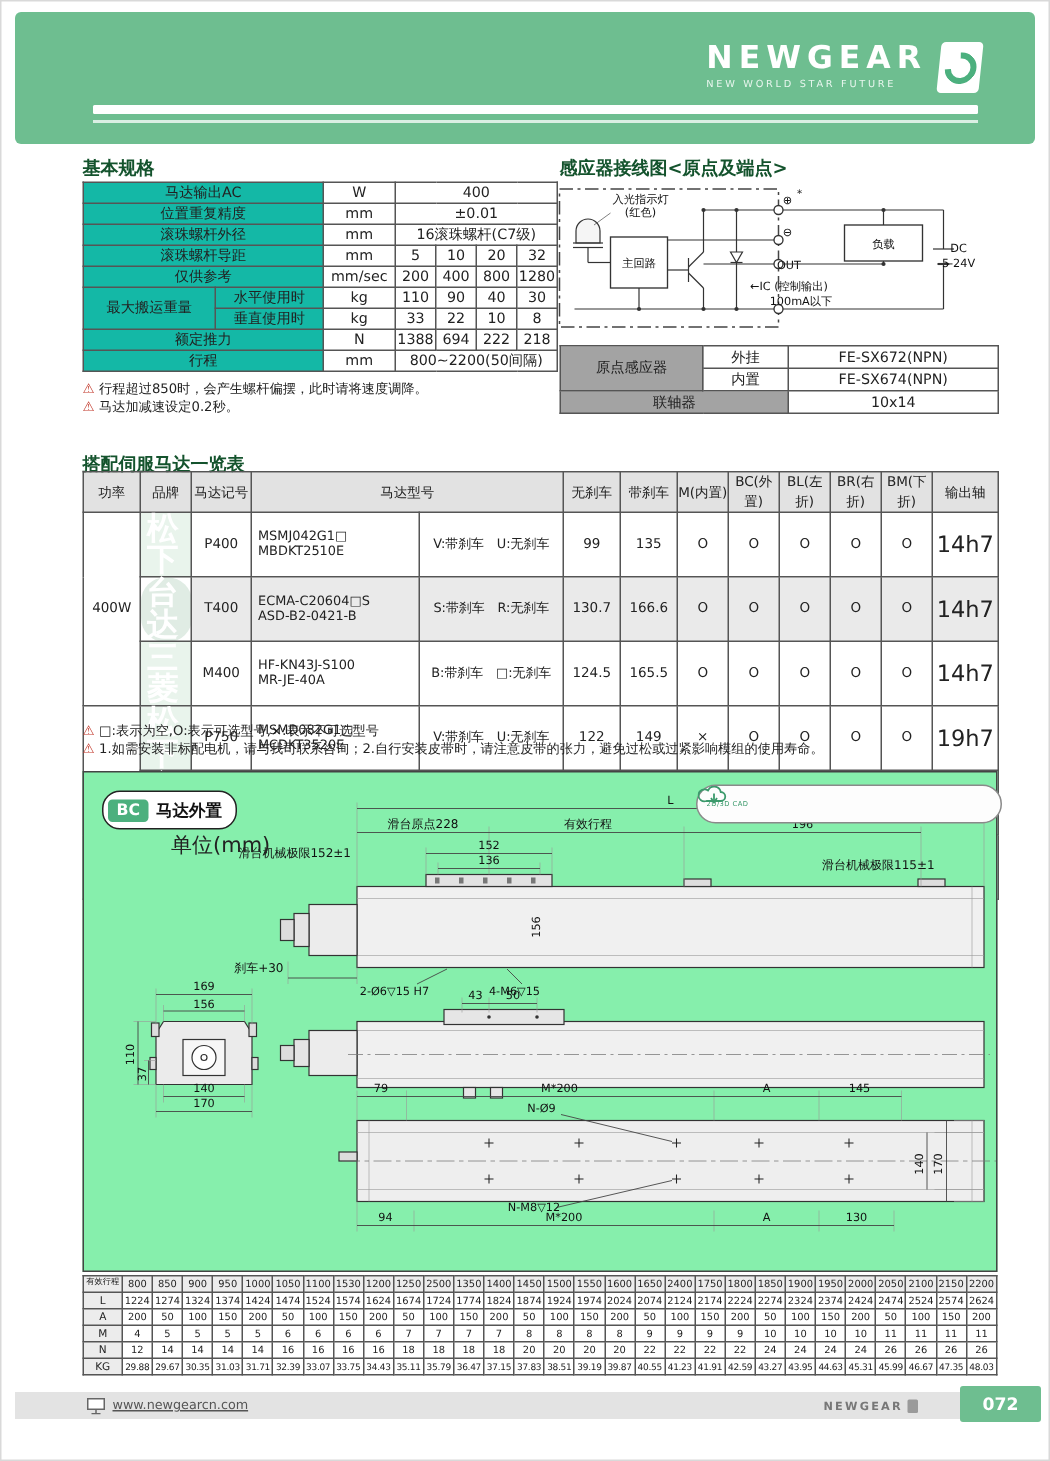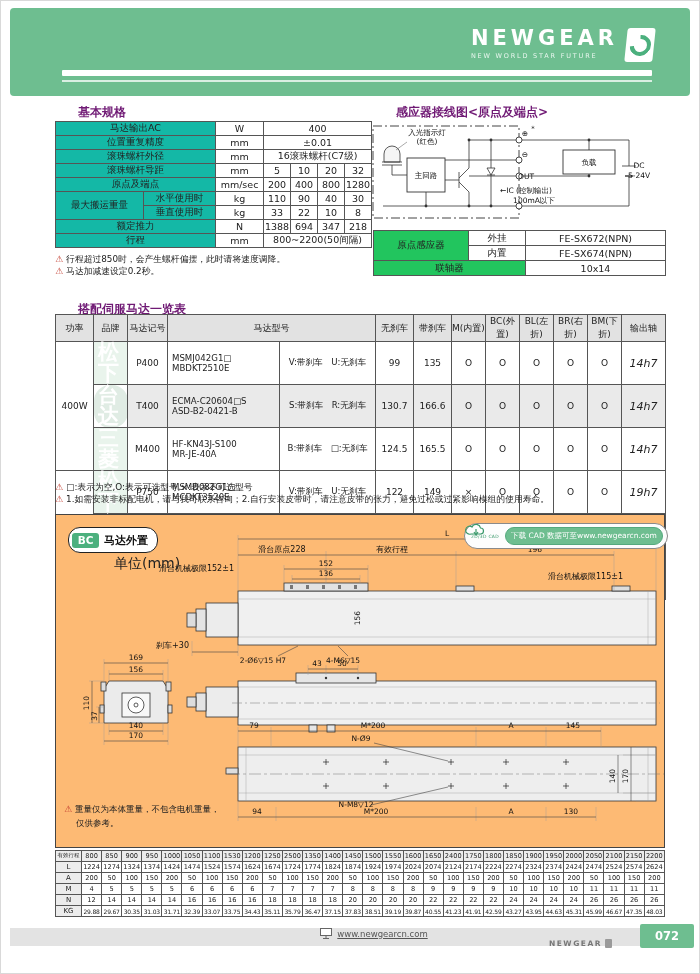--- a/index.html
+++ b/index.html
@@ -11,54 +11,54 @@
   .hdr{position:absolute;left:10px;top:8px;width:680px;height:88px;background:#6ebe90;border-radius:4px;}
   .logo{position:absolute;right:36px;top:20px;display:flex;align-items:flex-start;gap:8px;}
   .brand{font-size:21px;font-weight:800;letter-spacing:4px;color:#fff;line-height:1;}
   .tagline{font-size:6.5px;letter-spacing:1.8px;color:#e8f6ee;margin-top:3px;}
   .logo-box{width:28px;height:34px;background:#fff;border-radius:3px;transform:skewX(-6deg);
             display:flex;align-items:center;justify-content:center;}
   .gearmark{width:13px;height:13px;border:4px solid #4cb07e;border-radius:50%;border-left-color:transparent;transform:rotate(40deg);}
   .stripe1{position:absolute;left:52px;right:38px;bottom:20px;height:6px;background:#fff;border-radius:1px;}
   .stripe2{position:absolute;left:52px;right:38px;bottom:14px;height:2px;background:rgba(255,255,255,.75);}
 
-  .sec-title{position:absolute;font-size:12px;font-weight:bold;color:#701a75;white-space:nowrap;margin-left:23px;}
+  .sec-title{position:absolute;font-size:12px;font-weight:bold;color:#14532d;white-space:nowrap;}
 
   
   table{border-collapse:collapse;table-layout:fixed;}
   td,th{border:1px solid #555;text-align:center;vertical-align:middle;padding:0;font-weight:normal;}
 
   
   .basic{position:absolute;left:55px;top:121px;width:316px;font-size:9.5px;}
   .basic td{height:12.5px;}
   .basic .lab,.basic .lab2{background:#14b8a6;}
   
   .sensor-wrap{position:absolute;left:371px;top:118px;width:300px;height:110px;}
   .sensor-svg{overflow:visible;}
   .stbl{position:absolute;left:373px;top:230px;width:292px;font-size:9.5px;}
   .stbl td{height:14px;}
-  .stbl .lab{background:#22c55e;}
+  .stbl .lab{background:#a3a3a3;}
 
   
   .note{position:absolute;font-size:8.8px;color:#222;white-space:nowrap;}
   .warn{color:#c23b2e;font-size:9px;margin-right:3px;}
 
   
   .servo{position:absolute;left:55px;top:314px;width:610px;font-size:9px;}
   .servo th{height:14px;background:#e2e2e2;font-size:9px;}
   .servo td{height:23px;}
   .servo .brand{background:#e9f4ec;}
   .servo tr.alt td{background:#eaeaea;}
   .servo tr.alt td.brand{background:#e0ece4;border-radius:16px;}
   .servo .model{text-align:left;padding-left:4px;white-space:pre-line;font-size:8.6px;line-height:1.2;}
   .servo .brake{font-size:8.6px;}
-  .servo .shaft{font-size:11px;font-style:italic;}
-
-  
-  .draw{position:absolute;left:55px;top:514px;width:608px;height:332px;border:1px solid #444;background:#fdba74;}
+  .servo .shaft{font-size:15px;}
+
+  
+  .draw{position:absolute;left:55px;top:514px;width:608px;height:332px;border:1px solid #444;background:#86efac;}
   .draw svg{position:absolute;inset:0;}
   .bc-badge{position:absolute;left:12px;top:12px;height:20px;border:1.5px solid #222;border-radius:12px;
             display:flex;align-items:center;gap:5px;padding:2px 9px 2px 3px;background:#fff;z-index:2;}
   .bc-chip{width:27px;height:15px;background:#4cb07e;border-radius:3px;color:#fff;font-weight:bold;
            font-size:10.5px;display:flex;align-items:center;justify-content:center;}
   .bc-label{font-size:11px;font-weight:bold;color:#111;}
   .unit-label{position:absolute;left:58px;top:40px;font-size:14px;z-index:2;}
   .cad{position:absolute;left:408px;top:8px;width:194px;height:24px;border:1px solid #8a8a8a;border-radius:13px;
        display:flex;align-items:center;gap:4px;padding:0 4px;background:#fdfdfd;z-index:2;}
   .cloud{display:flex;flex-direction:column;align-items:center;width:32px;}
@@ -70,21 +70,21 @@
   
   .dimtbl{position:absolute;left:55px;top:850px;width:610px;font-size:6.6px;}
   .dimtbl td,.dimtbl th{height:10px;}
   .dimtbl th{background:#ececec;}
   .dimtbl .dt-label{font-size:5.5px;line-height:1.05;word-break:break-all;padding:0 1px;}
   .dimtbl .dt-rowlab{font-size:7px;background:#ececec;}
   .dimtbl td.kg{font-size:6px;letter-spacing:-.2px;}
 
   
   .foot{position:absolute;left:10px;top:928px;width:680px;height:18px;background:#e3e3e3;
-        display:flex;align-items:center;flex-direction:column;}
+        display:flex;align-items:center;}
   .foot-url{margin-left:48px;font-size:8.5px;color:#555;text-decoration:underline;display:flex;align-items:center;gap:5px;}
   .foot-brand{margin-left:auto;margin-right:78px;font-size:7.5px;font-weight:bold;letter-spacing:1.5px;color:#777;display:flex;align-items:center;gap:3px;}
   .foot-gear{width:7px;height:9px;background:#9a9a9a;border-radius:1px;}
   .pagebadge{position:absolute;left:640px;top:924px;width:54px;height:24px;background:#6ebe90;color:#fff;
              font-size:11.5px;font-weight:bold;display:flex;align-items:center;justify-content:center;border-radius:2px;}
 
   
   .dim{font-size:7.5px;fill:#111;text-anchor:middle;}
   .dimc{font-size:8px;fill:#111;text-anchor:middle;}
   .dimL{text-anchor:start;}
@@ -142,21 +142,21 @@
   </tr>
   <tr>
     <td class="lab" colspan="2">滚珠螺杆导距</td>
     <td>mm</td>
     <td>5</td>
     <td>10</td>
     <td>20</td>
     <td>32</td>
   </tr>
   <tr>
-    <td class="lab" colspan="2">原点及端点</td>
+    <td class="lab" colspan="2">仅供参考</td>
     <td>mm/sec</td>
     <td>200</td>
     <td>400</td>
     <td>800</td>
     <td>1280</td>
   </tr>
   <tr>
     <td class="lab" rowspan="2">最大搬运重量</td>
     <td class="lab2">水平使用时</td>
     <td>kg</td>
@@ -171,21 +171,21 @@
     <td>33</td>
     <td>22</td>
     <td>10</td>
     <td>8</td>
   </tr>
   <tr>
     <td class="lab" colspan="2">额定推力</td>
     <td>N</td>
     <td>1388</td>
     <td>694</td>
-    <td>347</td>
+    <td>222</td>
     <td>218</td>
   </tr>
   <tr>
     <td class="lab" colspan="2">行程</td>
     <td>mm</td>
     <td colspan="4">800~2200(50间隔)</td>
   </tr>
 </tbody>
   </table>
 
@@ -430,25 +430,20 @@
   <div class="unit-label">单位(mm)</div>
   <div class="cad">
     <div class="cloud">
       <svg width="22" height="12" viewBox="0 0 22 12">
           <path d="M6 10 a4 4 0 1 1 1-7 a4.5 4.5 0 0 1 8.5 1 a3 3 0 0 1 0 6 z" fill="none" stroke="#3c9a6c" stroke-width="1.2"></path>
           <line x1="11" y1="5" x2="11" y2="10" stroke="#3c9a6c" stroke-width="1.2"></line>
           <path d="M9 8 l2 3 l2 -3" fill="none" stroke="#3c9a6c" stroke-width="1.2"></path>
         </svg>
       <span class="cloud-cap">2D/3D CAD</span>
     </div>
-    <div class="cad-pill">下载 CAD 数据可至www.newgearcn.com</div>
-  </div>
-  <div class="wnote">
-    <div><span class="warn">⚠</span><span>重量仅为本体重量，不包含电机重量，</span></div>
-    <div style="padding-left:12px;">仅供参考。</div>
   </div>
 
   <svg viewBox="0 0 608 328" width="608" height="328">
 
     <g stroke="#333" stroke-width="0.8" fill="none">
       <rect x="182" y="76" width="418" height="54" fill="#f0f0f0"></rect>
       <line x1="182" y1="84" x2="600" y2="84" stroke="#999" stroke-width="0.4"></line>
       <line x1="182" y1="122" x2="600" y2="122" stroke="#999" stroke-width="0.4"></line>
       <line x1="592" y1="76" x2="592" y2="130" stroke="#999" stroke-width="0.4"></line>
       <rect x="228" y="68" width="84" height="8" fill="#e2e2e2"></rect>

